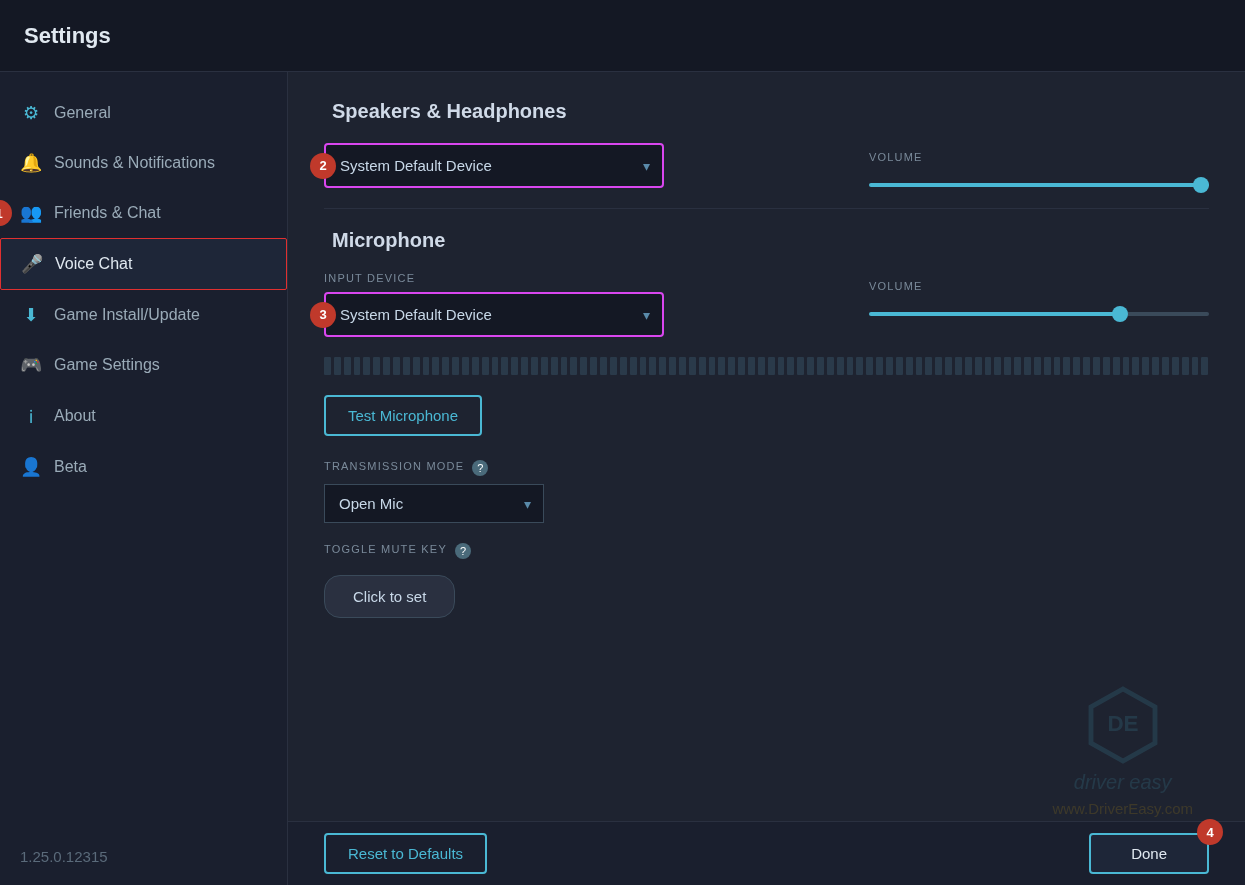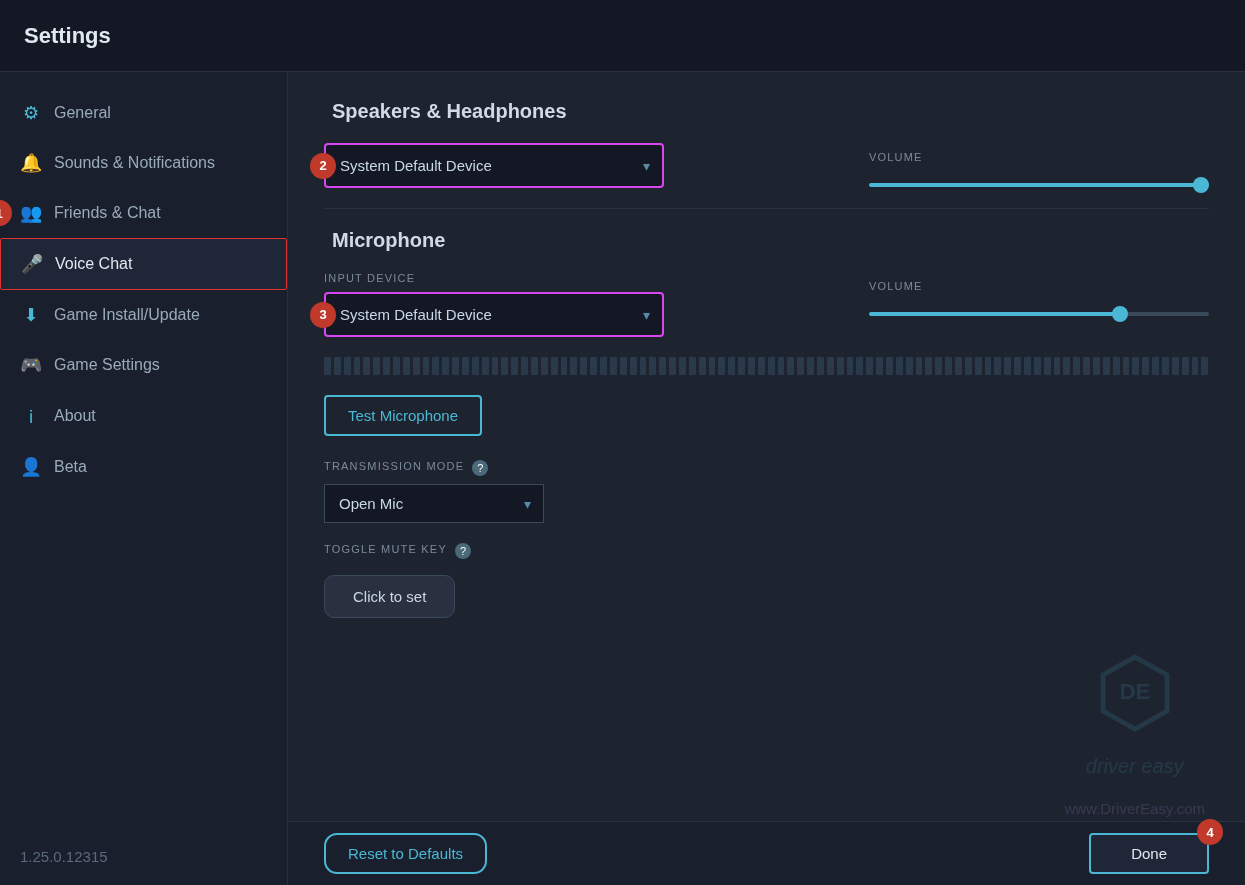--- a/index.html
+++ b/index.html
@@ -276,53 +276,53 @@
     .toggle-mute-section {
       margin-bottom: 20px;
     }
 
     .click-to-set-btn {
       background: #2a3040;
       border: 1px solid #3a4a5a;
       color: #c8d8e8;
       padding: 12px 28px;
       font-size: 15px;
-      border-radius: 10px;
+      border-radius: 16px;
       cursor: pointer;
       margin-top: 8px;
     }
 
     
     .watermark {
       position: absolute;
       bottom: 80px;
-      right: 40px;
+      right: 52px;
       opacity: 0.15;
       pointer-events: none;
       display: flex;
       flex-direction: column;
       align-items: center;
-      gap: 22px;
+      gap: 6px;
     }
 
     .watermark-hex {
       width: 80px;
       height: 80px;
     }
 
     .watermark-text {
       font-size: 20px;
       font-style: italic;
       color: #4ab8d4;
       font-weight: 400;
     }
 
     .watermark-url {
       font-size: 15px;
-      color: #c4b5fd;
+      color: #eab308;
     }
 
     
     .footer {
       position: absolute;
       bottom: 0;
       left: 288px;
       right: 0;
       height: 64px;
       background: #1a1f2e;
@@ -332,21 +332,21 @@
       justify-content: space-between;
       padding: 0 36px;
     }
 
     .reset-btn {
       border: 2px solid #4ab8d4;
       background: transparent;
       color: #4ab8d4;
       padding: 10px 22px;
       font-size: 15px;
-      border-radius: 13px;
+      border-radius: 4px;
       cursor: pointer;
     }
 
     .done-btn-wrapper {
       position: relative;
     }
 
     .done-btn {
       background: #1e2638;
       border: 2px solid #4ab8d4;

